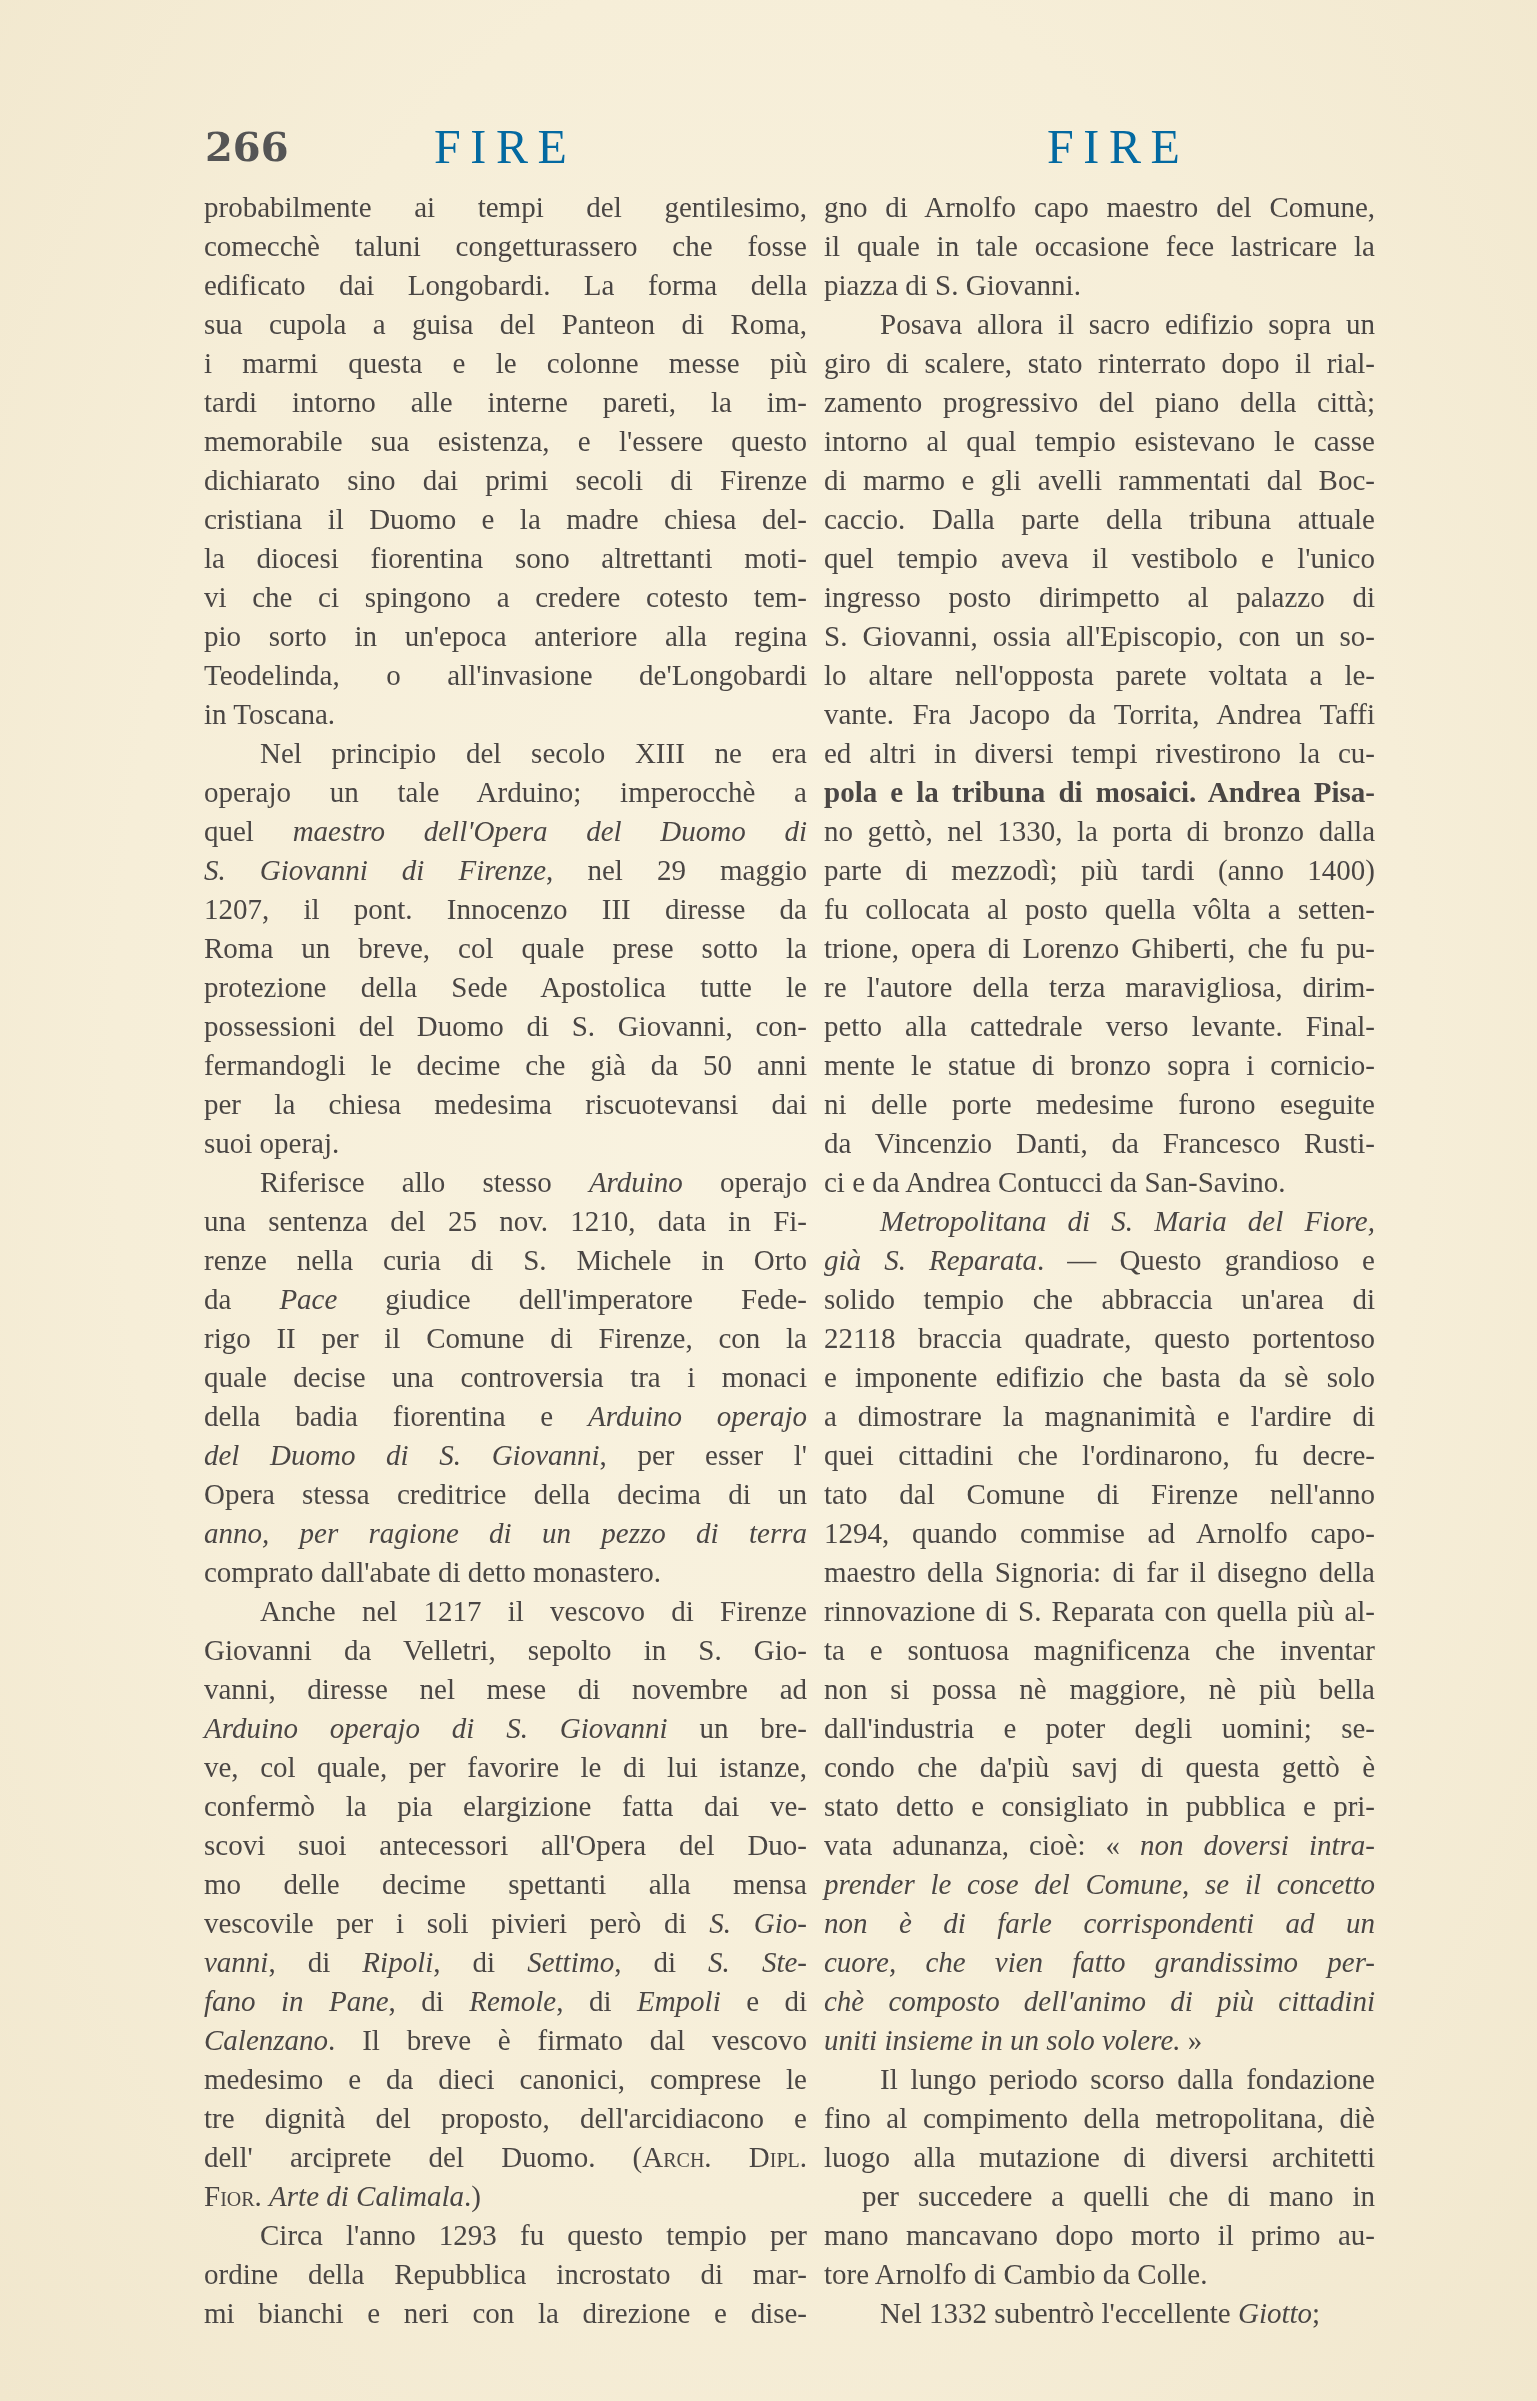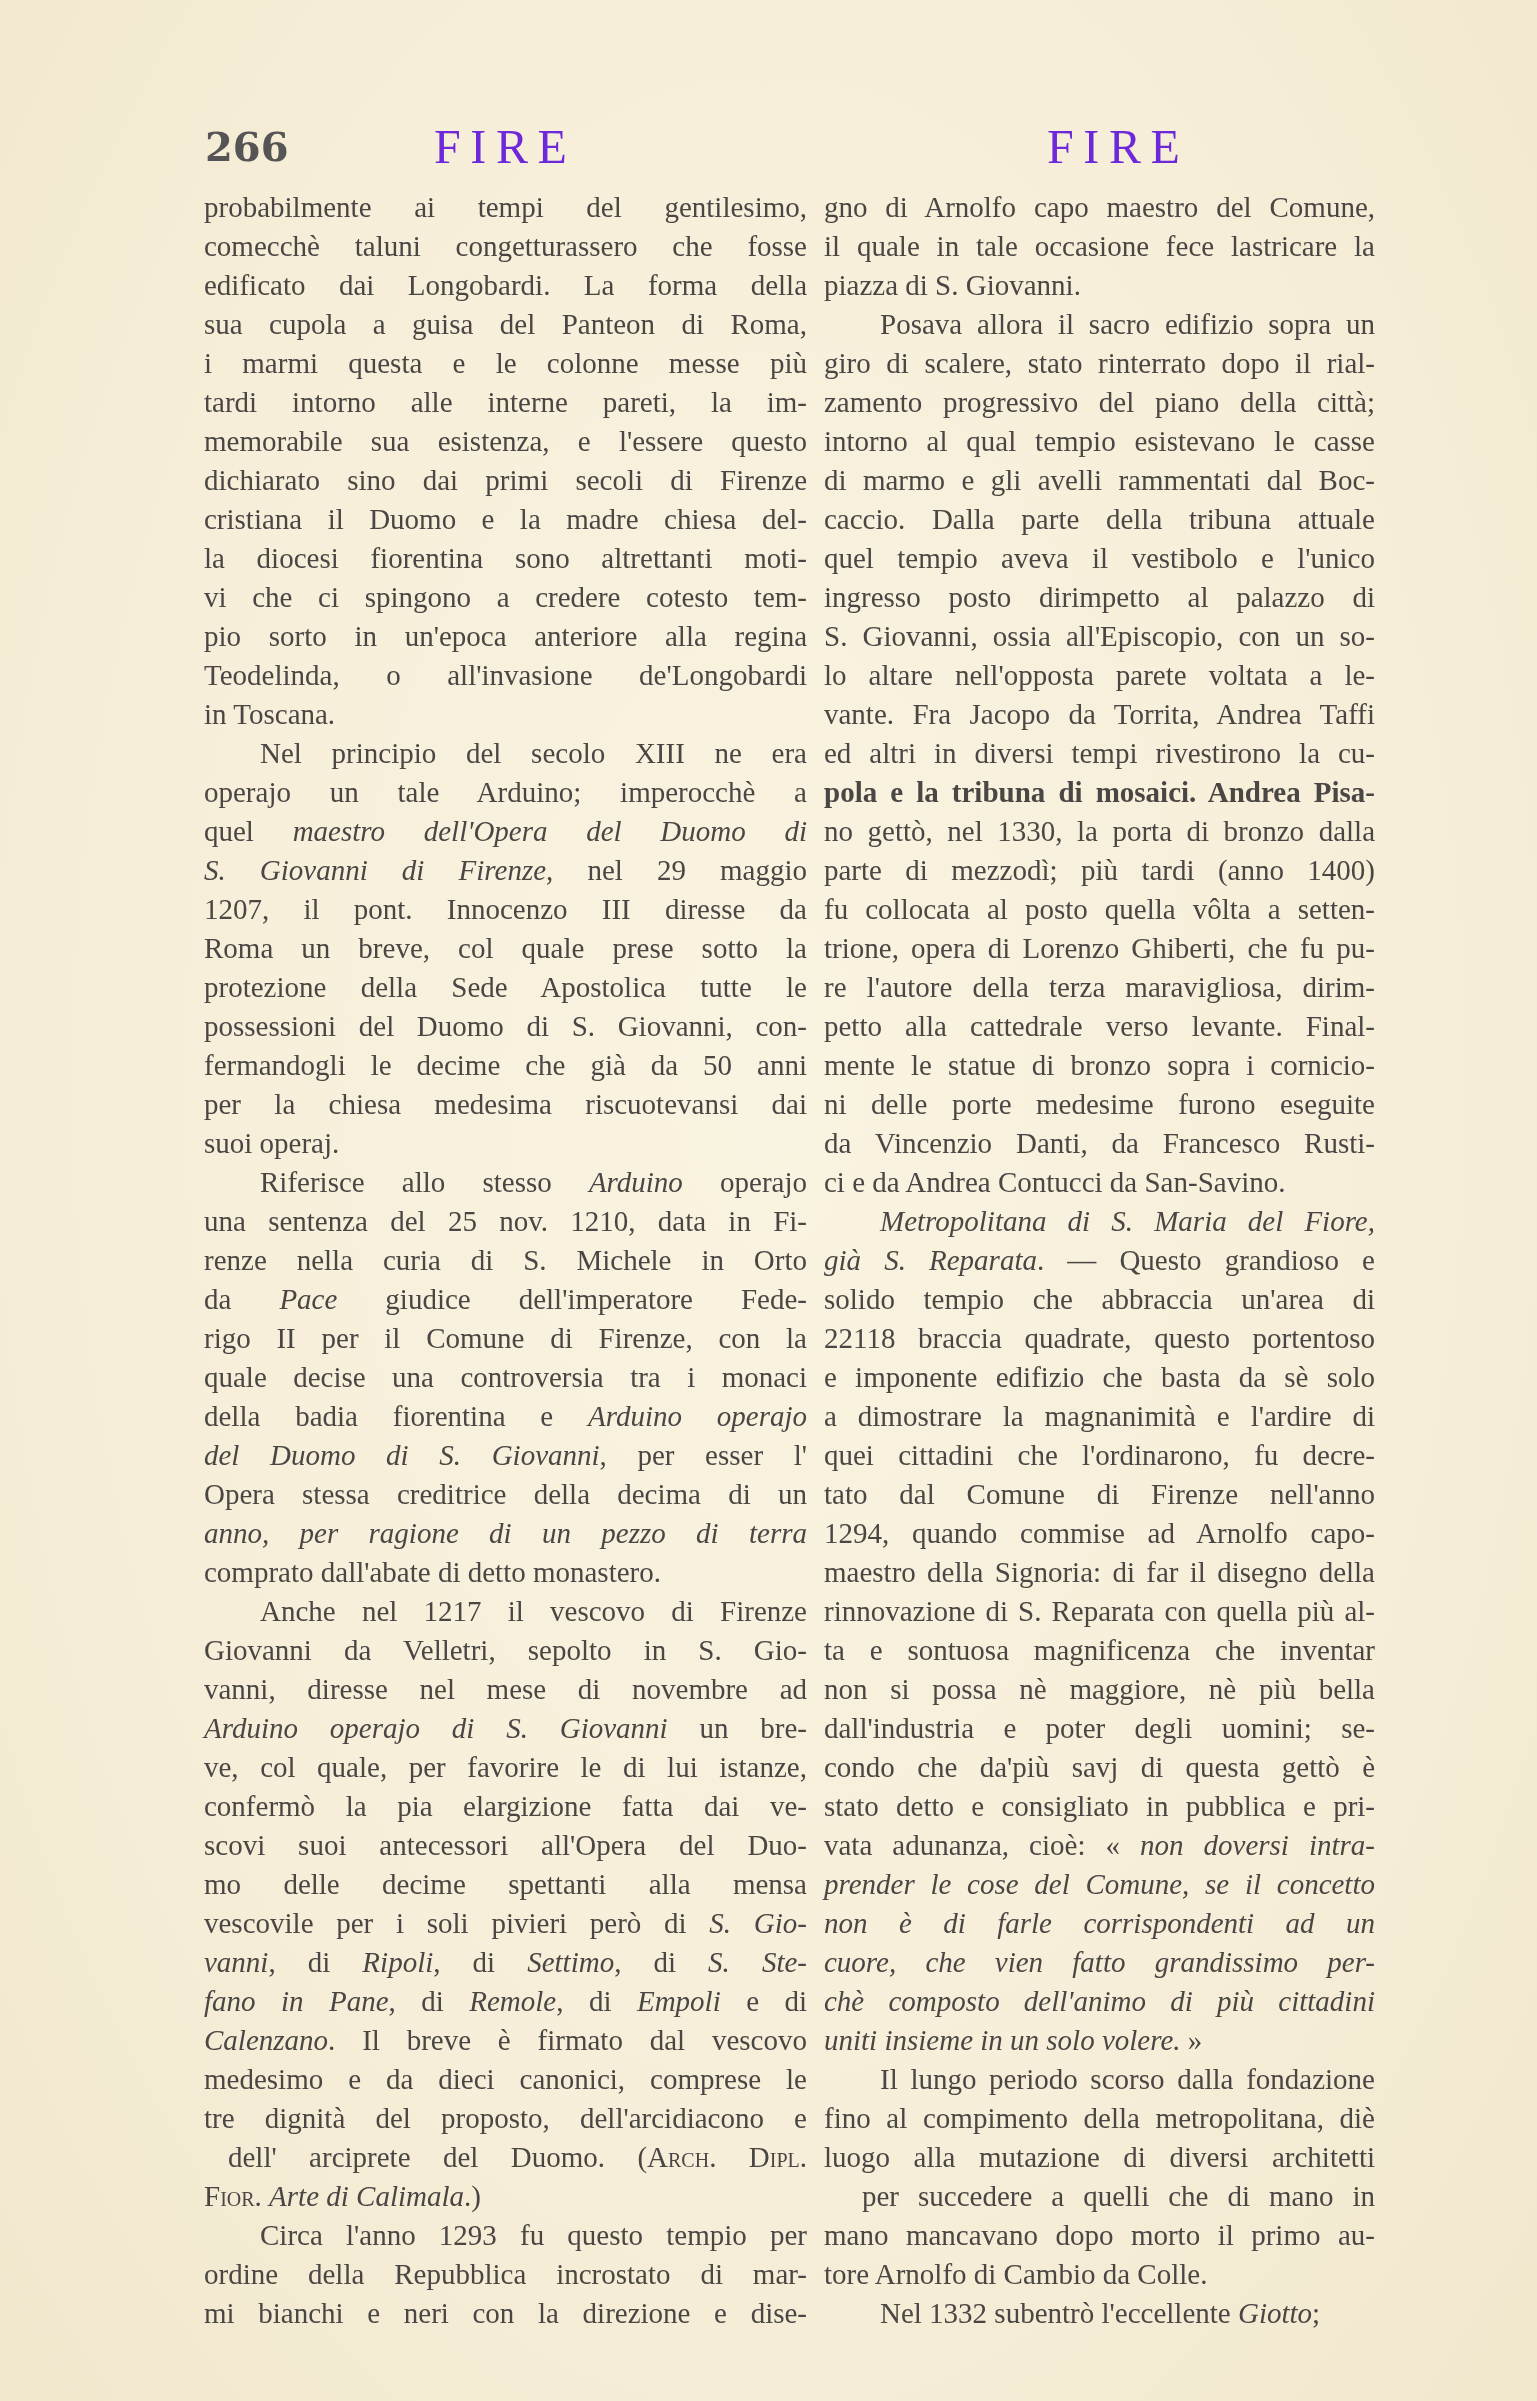--- a/index.html
+++ b/index.html
@@ -12,21 +12,21 @@
     position: relative;
   }
   .page-number {
     position: absolute; left: 205px; top: 123px;
     font-family: "DejaVu Serif", serif; font-weight: bold;
     font-size: 40px; color: #555; letter-spacing: 0px;
   }
   .running-head {
     position: absolute; top: 119px;
     font-family: "Liberation Serif", serif;
-    font-size: 48px; color: #6d28d9; letter-spacing: 9.6px;
+    font-size: 48px; color: #0369a1; letter-spacing: 9.6px;
   }
   .running-head.left { left: 434px; }
   .running-head.right { left: 1047px; }
   .column {
     position: absolute; top: 188px;
   }
   .column.left { left: 204px; width: 603px; }
   .column.right { left: 824px; width: 551px; }
   .line {
     display: block; height: 39px; line-height: 38px;
@@ -91,21 +91,21 @@
       <div class="line" style="text-align: left; word-spacing: 0px;"><span>ve, col quale, per favorire le di lui istanze,</span></div>
       <div class="line" style="text-align: left; word-spacing: 0px;"><span>confermò la pia elargizione fatta dai ve-</span></div>
       <div class="line" style="text-align: left; word-spacing: 0px;"><span>scovi suoi antecessori all'Opera del Duo-</span></div>
       <div class="line" style="text-align: left; word-spacing: 0px;"><span>mo delle decime spettanti alla mensa</span></div>
       <div class="line" style="text-align: left; word-spacing: 0px;"><span>vescovile per i soli pivieri però di </span><span class="it">S. Gio-</span></div>
       <div class="line" style="text-align: left; word-spacing: 0px;"><span class="it">vanni</span><span>, di </span><span class="it">Ripoli</span><span>, di </span><span class="it">Settimo</span><span>, di </span><span class="it">S. Ste-</span></div>
       <div class="line" style="text-align: left; word-spacing: 0px;"><span class="it">fano in Pane</span><span>, di </span><span class="it">Remole</span><span>, di </span><span class="it">Empoli</span><span> e di</span></div>
       <div class="line" style="text-align: left; word-spacing: 0px;"><span class="it">Calenzano</span><span>. Il breve è firmato dal vescovo</span></div>
       <div class="line" style="text-align: left; word-spacing: 0px;"><span>medesimo e da dieci canonici, comprese le</span></div>
       <div class="line" style="text-align: left; word-spacing: 0px;"><span>tre dignità del proposto, dell'arcidiacono e</span></div>
-      <div class="line" style="text-align: left; word-spacing: 0px; margin-left: 24px;"><span>dell' arciprete del Duomo. (</span><span class="sc">Arch. Dipl.</span></div>
+      <div class="line" style="text-align: left; word-spacing: 0px;"><span>dell' arciprete del Duomo. (</span><span class="sc">Arch. Dipl.</span></div>
       <div class="line last"><span class="sc">Fior.</span><span> </span><span class="it">Arte di Calimala</span><span>.)</span></div>
       <div class="line indent" style="text-align: left; word-spacing: 0px;"><span>Circa l'anno 1293 fu questo tempio per</span></div>
       <div class="line" style="text-align: left; word-spacing: 0px;"><span>ordine della Repubblica incrostato di mar-</span></div>
       <div class="line" style="text-align: left; word-spacing: 0px;"><span>mi bianchi e neri con la direzione e dise-</span></div>
     </div>
   <div class="column right" id="col-right">
       <div class="line" style="text-align: left; word-spacing: 0px;"><span>gno di Arnolfo capo maestro del Comune,</span></div>
       <div class="line" style="text-align: left; word-spacing: 0px;"><span>il quale in tale occasione fece lastricare la</span></div>
       <div class="line last"><span>piazza di S. Giovanni.</span></div>
       <div class="line indent" style="text-align: left; word-spacing: 0px;"><span>Posava allora il sacro edifizio sopra un</span></div>

